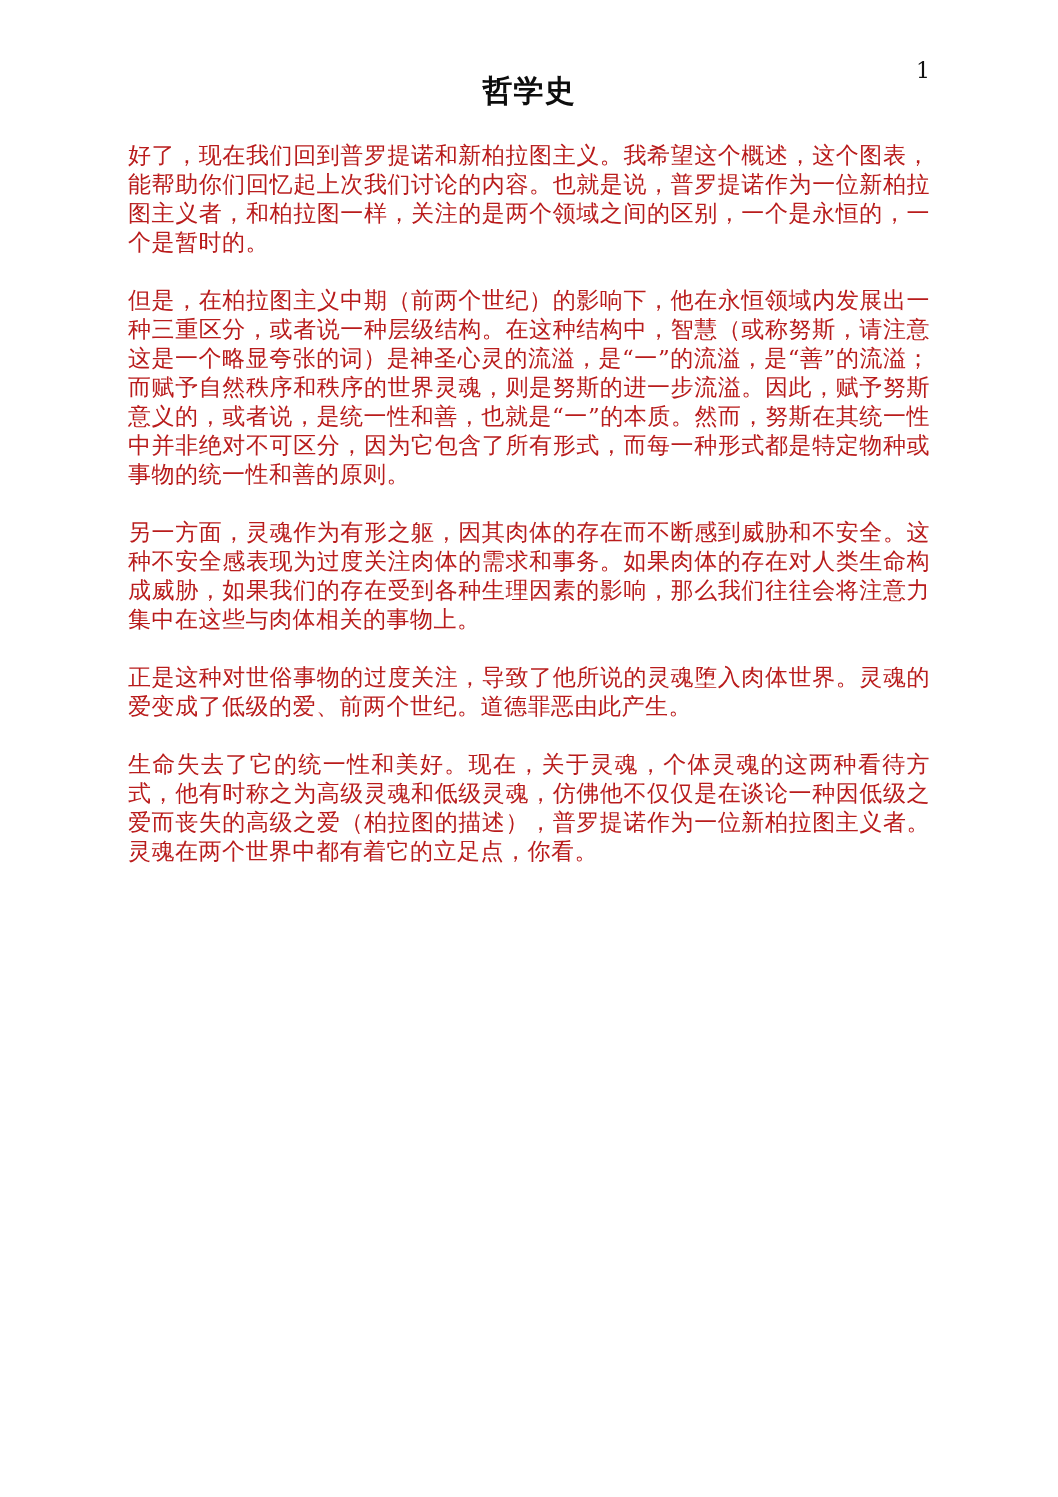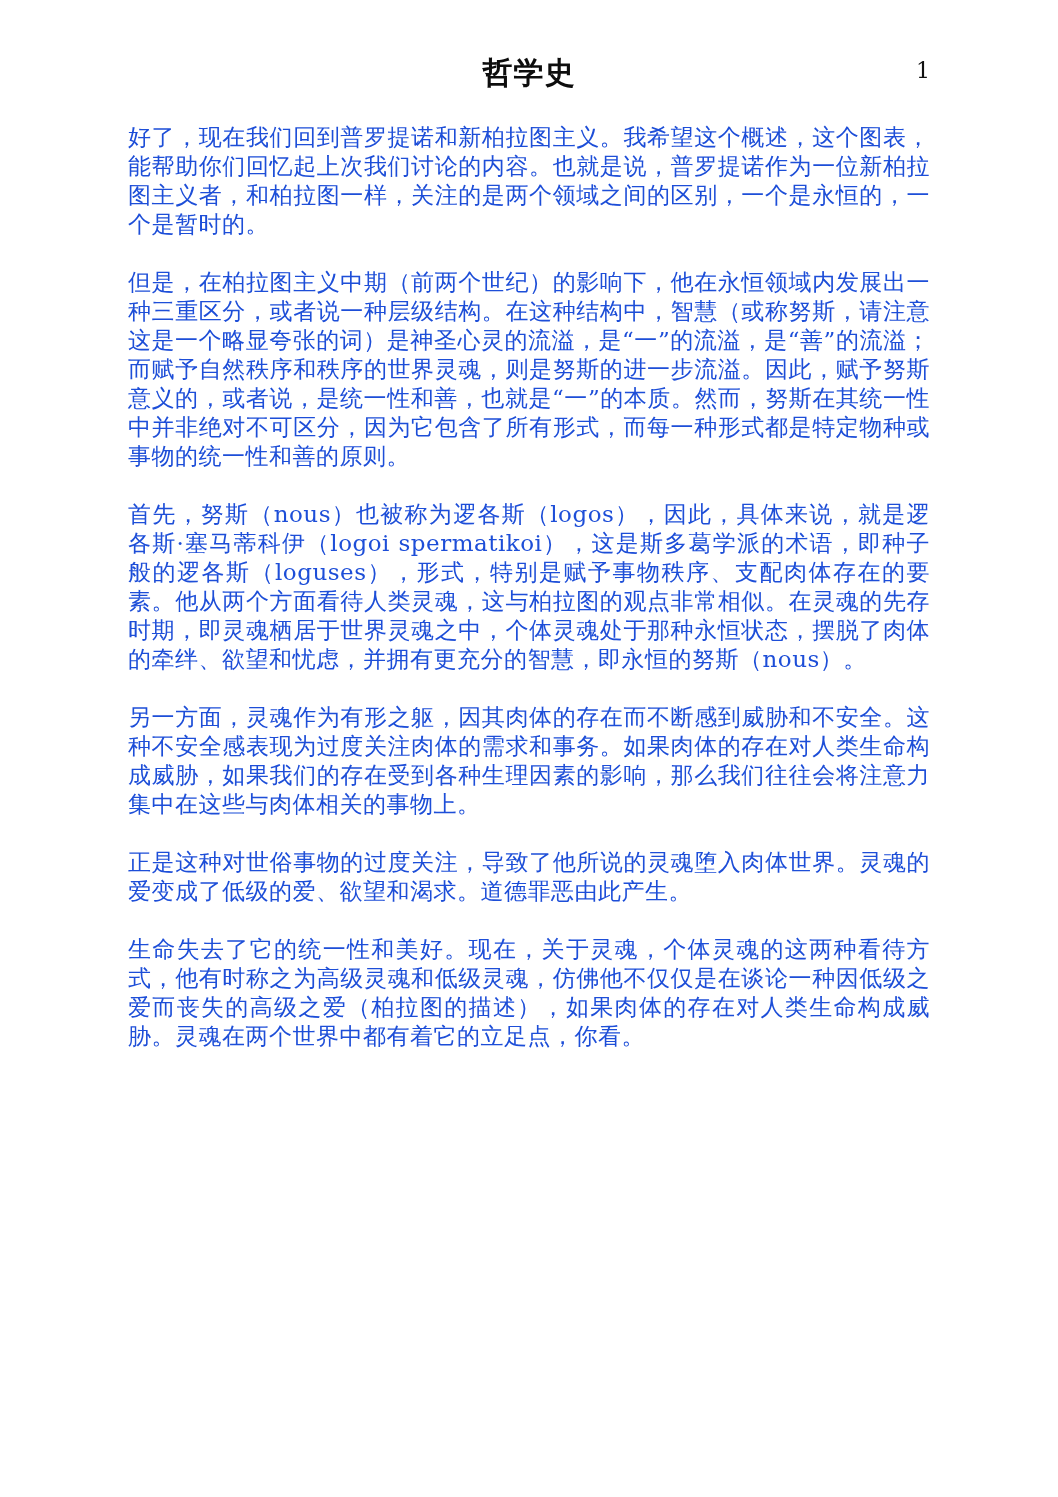--- a/index.html
+++ b/index.html
@@ -20,56 +20,55 @@
   }
   .page-number {
     position: absolute;
     top: 58px;
     right: 128px;
     font-size: 22px;
     line-height: 26px;
     color: #111111;
   }
   .title-block {
-    padding-top: 52px;
+    padding-top: 70px;
     text-align: center;
     font-weight: bold;
   }
   .title-line {
     font-size: 30px;
     line-height: 41px;
     letter-spacing: 1px;
     color: #0d0d0d;
   }
   .content {
     margin: 30px 128px 0 128px;
     font-size: 23px;
     line-height: 29px;
     letter-spacing: 0.5px;
     text-align: justify;
     text-justify: inter-ideograph;
-    color: #1d4ed8;
+    color: #b91c1c;
   }
   .content p {
     margin: 0 0 29px 0;
   }
 </style>
 </head>
 <body>
 
 <div class="page">
 
   <div class="page-number">1</div>
 
   <header class="title-block">
     <div class="title-line">哲学史</div>
   </header>
 
   <main class="content">
     <p>好了，现在我们回到普罗提诺和新柏拉图主义。我希望这个概述，这个图表，能帮助你们回忆起上次我们讨论的内容。也就是说，普罗提诺作为一位新柏拉图主义者，和柏拉图一样，关注的是两个领域之间的区别，一个是永恒的，一个是暂时的。</p>
     <p>但是，在柏拉图主义中期（前两个世纪）的影响下，他在永恒领域内发展出一种三重区分，或者说一种层级结构。在这种结构中，智慧（或称努斯，请注意这是一个略显夸张的词）是神圣心灵的流溢，是“一”的流溢，是“善”的流溢；而赋予自然秩序和秩序的世界灵魂，则是努斯的进一步流溢。因此，赋予努斯意义的，或者说，是统一性和善，也就是“一”的本质。然而，努斯在其统一性中并非绝对不可区分，因为它包含了所有形式，而每一种形式都是特定物种或事物的统一性和善的原则。</p>
-    <p>首先，努斯（nous）也被称为逻各斯（logos），因此，具体来说，就是逻各斯·塞马蒂科伊（logoi spermatikoi），这是斯多葛学派的术语，即种子般的逻各斯（loguses），形式，特别是赋予事物秩序、支配肉体存在的要素。他从两个方面看待人类灵魂，这与柏拉图的观点非常相似。在灵魂的先存时期，即灵魂栖居于世界灵魂之中，个体灵魂处于那种永恒状态，摆脱了肉体的牵绊、欲望和忧虑，并拥有更充分的智慧，即永恒的努斯（nous）。</p>
     <p>另一方面，灵魂作为有形之躯，因其肉体的存在而不断感到威胁和不安全。这种不安全感表现为过度关注肉体的需求和事务。如果肉体的存在对人类生命构成威胁，如果我们的存在受到各种生理因素的影响，那么我们往往会将注意力集中在这些与肉体相关的事物上。</p>
-    <p>正是这种对世俗事物的过度关注，导致了他所说的灵魂堕入肉体世界。灵魂的爱变成了低级的爱、欲望和渴求。道德罪恶由此产生。</p>
-    <p>生命失去了它的统一性和美好。现在，关于灵魂，个体灵魂的这两种看待方式，他有时称之为高级灵魂和低级灵魂，仿佛他不仅仅是在谈论一种因低级之爱而丧失的高级之爱（柏拉图的描述），如果肉体的存在对人类生命构成威胁。灵魂在两个世界中都有着它的立足点，你看。</p>
+    <p>正是这种对世俗事物的过度关注，导致了他所说的灵魂堕入肉体世界。灵魂的爱变成了低级的爱、前两个世纪。道德罪恶由此产生。</p>
+    <p>生命失去了它的统一性和美好。现在，关于灵魂，个体灵魂的这两种看待方式，他有时称之为高级灵魂和低级灵魂，仿佛他不仅仅是在谈论一种因低级之爱而丧失的高级之爱（柏拉图的描述），普罗提诺作为一位新柏拉图主义者。灵魂在两个世界中都有着它的立足点，你看。</p>
   </main>
 
 </div>
 
 </body></html>

